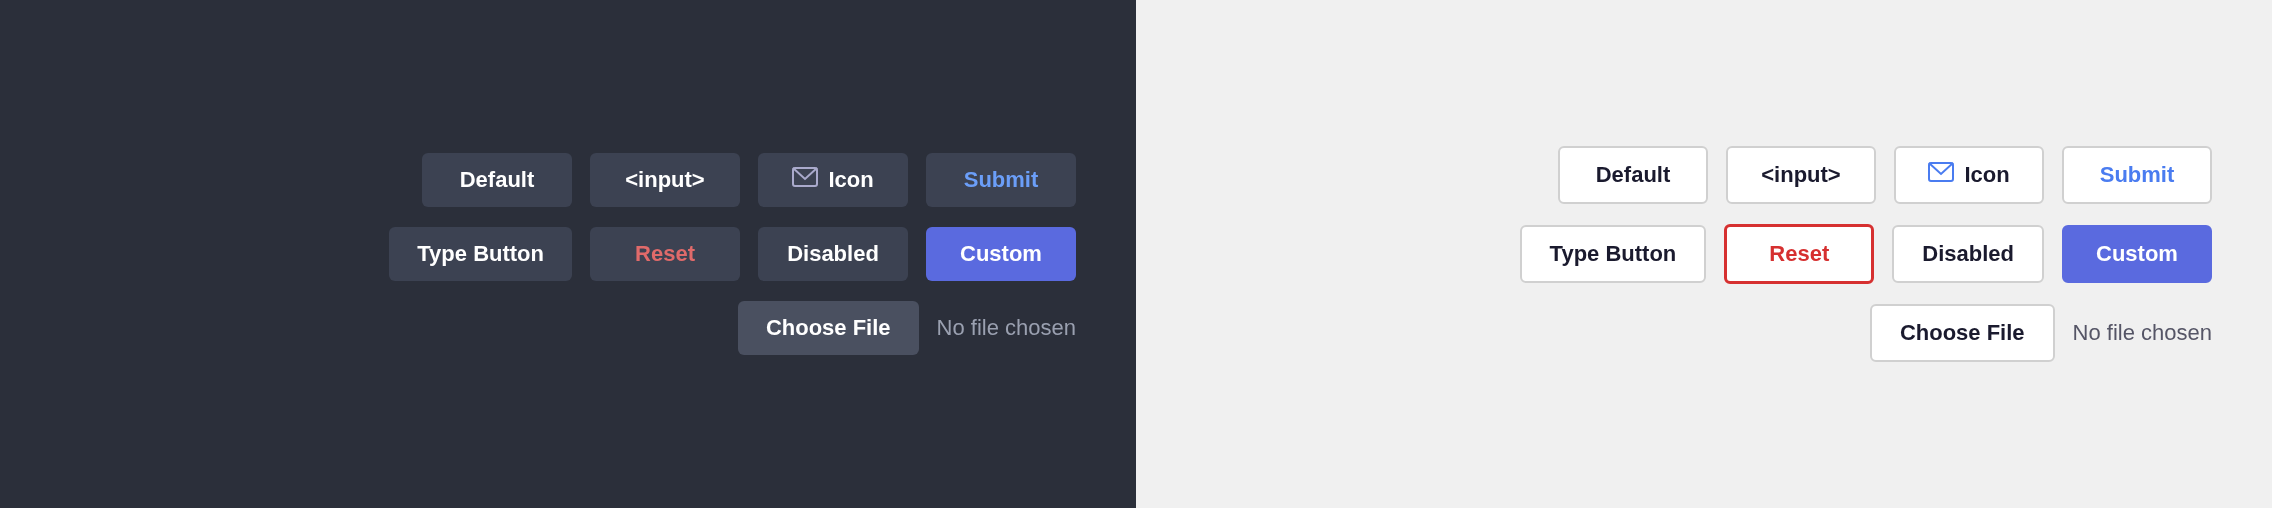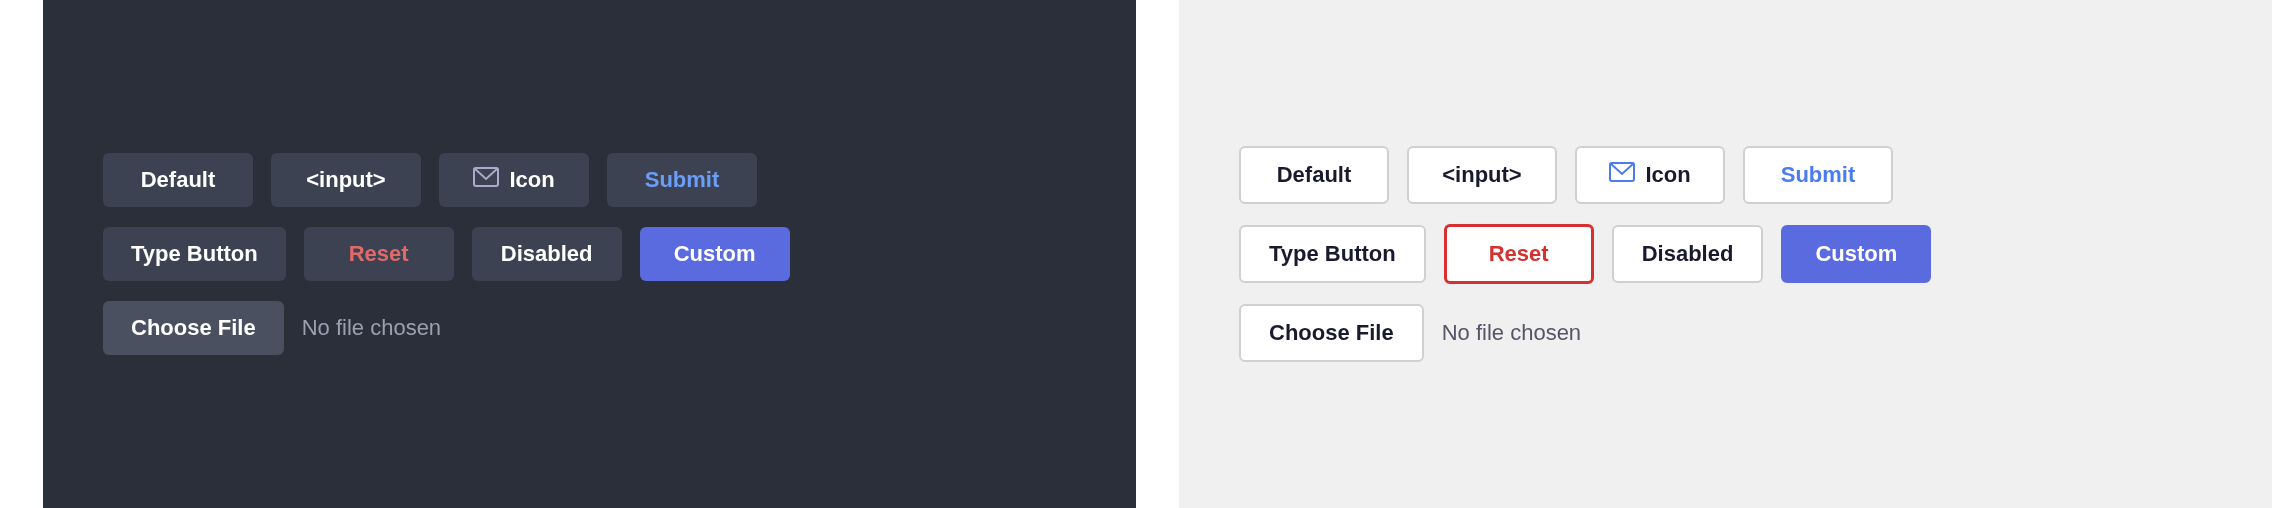--- a/index.html
+++ b/index.html
@@ -7,26 +7,25 @@
       display: flex;
       width: 2272px;
       height: 508px;
       font-family: -apple-system, BlinkMacSystemFont, "Segoe UI", sans-serif;
     }
 
     .panel {
       display: flex;
       flex-direction: column;
       justify-content: center;
-      align-items: flex-start;
+      align-items: flex-end;
       padding: 40px 60px;
       width: 50%;
       height: 100%;
       gap: 20px;
-      margin-left: 43px;
     }
 
     .panel-dark {
       background-color: #2b2f3a;
     }
 
     .panel-light {
       background-color: #f0f0f0;
     }
 

